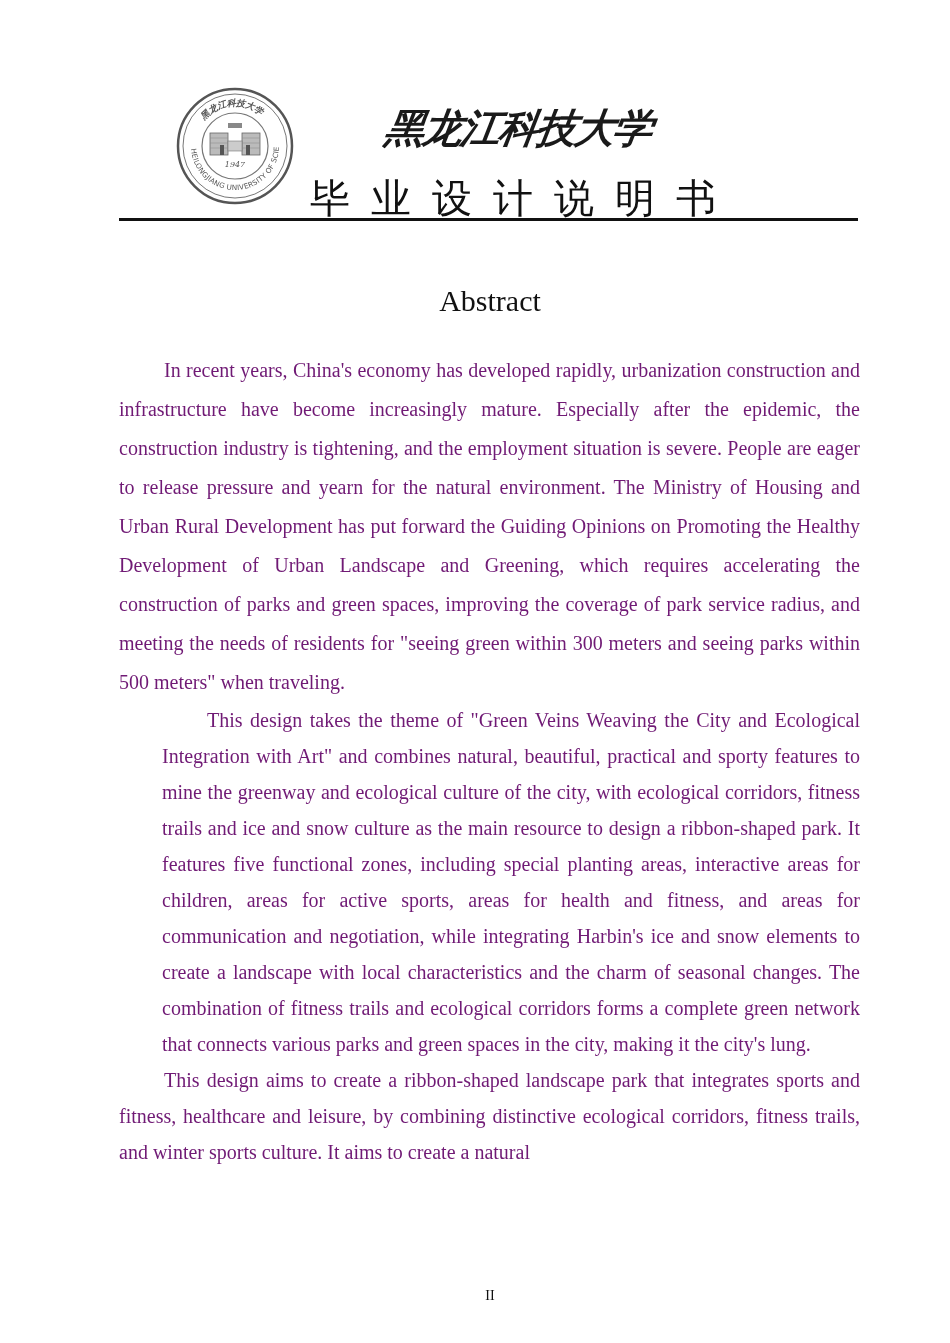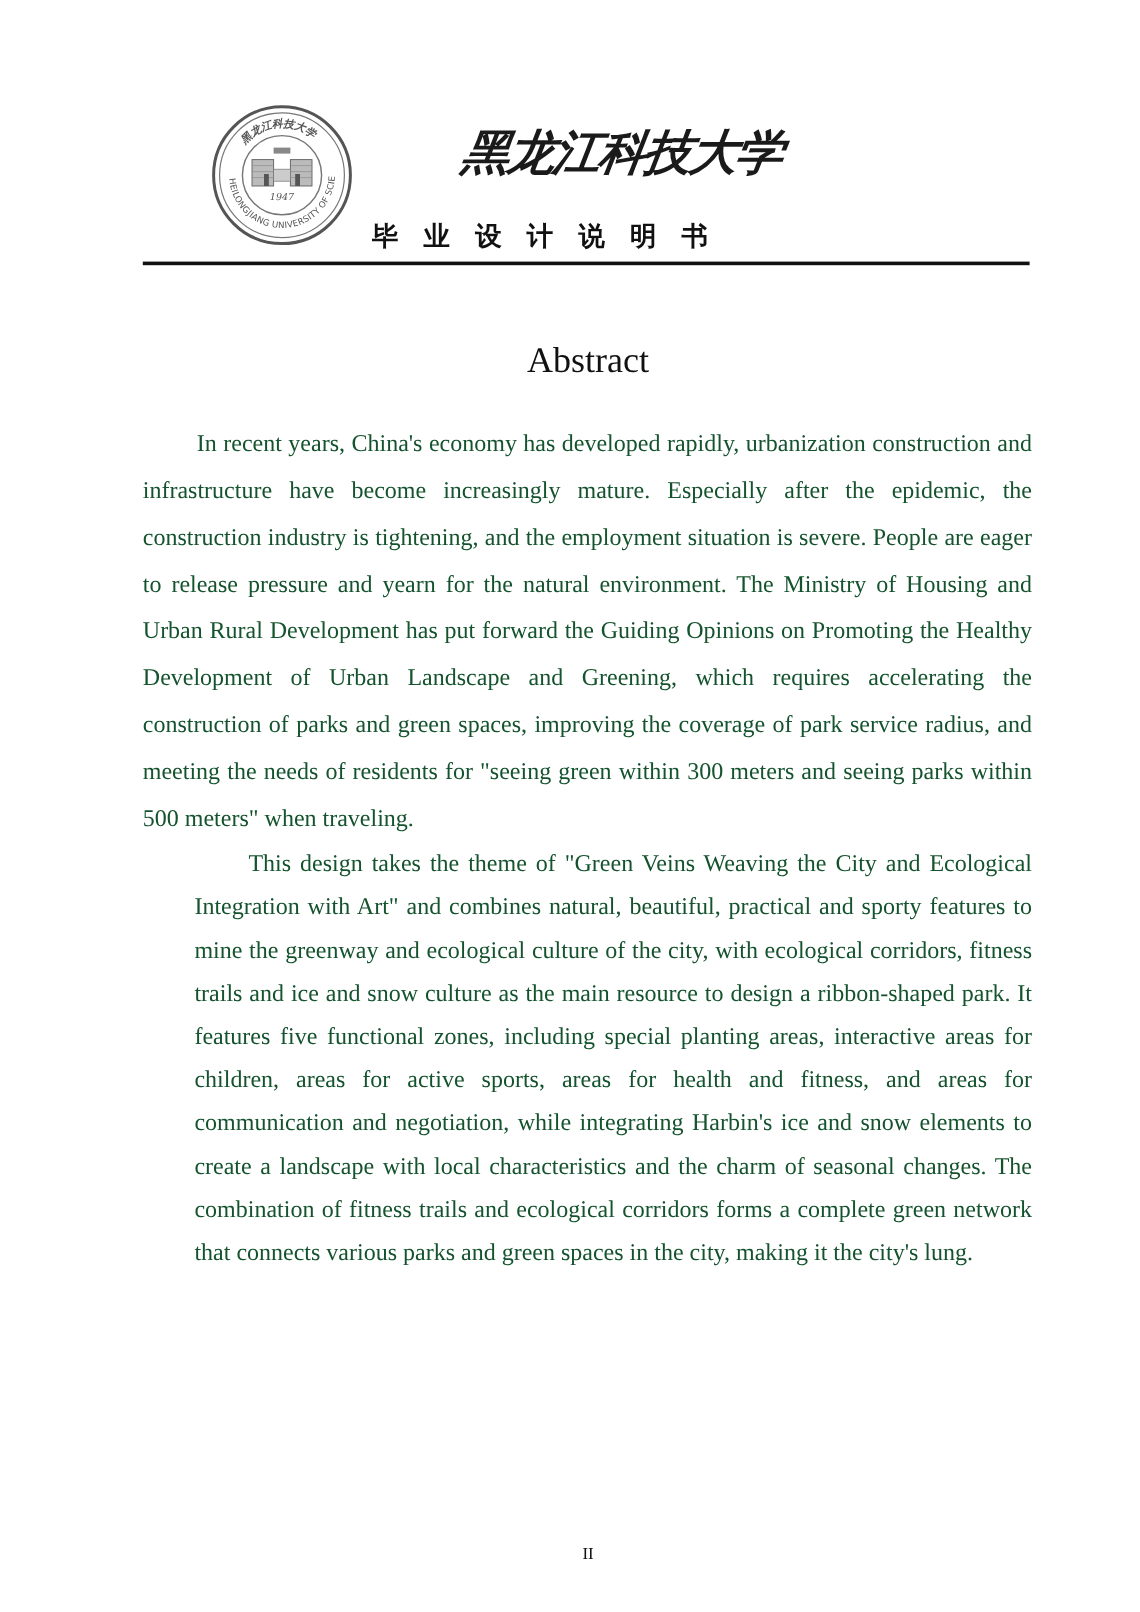--- a/index.html
+++ b/index.html
@@ -40,26 +40,27 @@
       transform: skewX(-8deg);
       white-space: nowrap;
       line-height: 60px;
     }
     .doc-type {
       position: absolute;
       left: 310px; top: 176px;
       width: 400px;
       height: 44px;
       font-family: "DejaVu Sans", sans-serif;
-      font-size: 22px;
-      font-weight: bold;
+      font-size: 40px;
+      font-weight: normal;
       letter-spacing: 21px;
       color: #111;
       line-height: 44px;
       white-space: nowrap;
+      text-align: right;
     }
     .header-rule {
       position: absolute;
       left: 119px; top: 218px;
       width: 739px; height: 3px;
       background: #111;
     }
     
     .abstract-title {
       position: absolute;
@@ -70,21 +71,21 @@
       line-height: 40px;
       color: #111;
     }
     
     .body-text {
       position: absolute;
       left: 119px; top: 351px;
       width: 741px;
       font-size: 20px;
       text-align: justify;
-      color: #14532d;
+      color: #701a75;
     }
     .para {
       margin: 0;
       text-indent: 45px;
     }
     .para.p1 { line-height: 39px; }
     .para.p2 { line-height: 36px; margin-top: 0px; margin-left: 43px; }
     .para.p3 { line-height: 36px; }
     .page-number {
       position: absolute;
@@ -136,16 +137,17 @@
 
   <div class="univ-name">黑龙江科技大学</div>
   <div class="doc-type">毕业设计说明书</div>
   <div class="header-rule"></div>
 
   <div class="abstract-title">Abstract</div>
 
   <div class="body-text">
     <p class="para p1">In recent years, China's economy has developed rapidly, urbanization construction and infrastructure have become increasingly mature. Especially after the epidemic, the construction industry is tightening, and the employment situation is severe. People are eager to release pressure and yearn for the natural environment. The Ministry of Housing and Urban Rural Development has put forward the Guiding Opinions on Promoting the Healthy Development of Urban Landscape and Greening, which requires accelerating the construction of parks and green spaces, improving the coverage of park service radius, and meeting the needs of residents for "seeing green within 300 meters and seeing parks within 500 meters" when traveling.</p>
     <p class="para p2">This design takes the theme of "Green Veins Weaving the City and Ecological Integration with Art" and combines natural, beautiful, practical and sporty features to mine the greenway and ecological culture of the city, with ecological corridors, fitness trails and ice and snow culture as the main resource to design a ribbon-shaped park. It features five functional zones, including special planting areas, interactive areas for children, areas for active sports, areas for health and fitness, and areas for communication and negotiation, while integrating Harbin's ice and snow elements to create a landscape with local characteristics and the charm of seasonal changes. The combination of fitness trails and ecological corridors forms a complete green network that connects various parks and green spaces in the city, making it the city's lung.</p>
+    <p class="para p3">This design aims to create a ribbon-shaped landscape park that integrates sports and fitness, healthcare and leisure, by combining distinctive ecological corridors, fitness trails, and winter sports culture. It aims to create a natural</p>
   </div>
 
   <div class="page-number">II</div>
 </div>
 
 </body></html>

